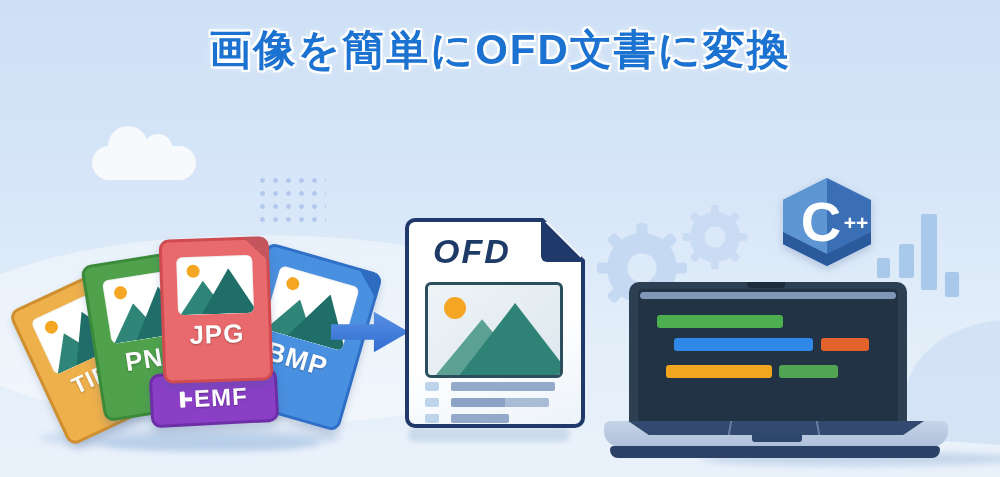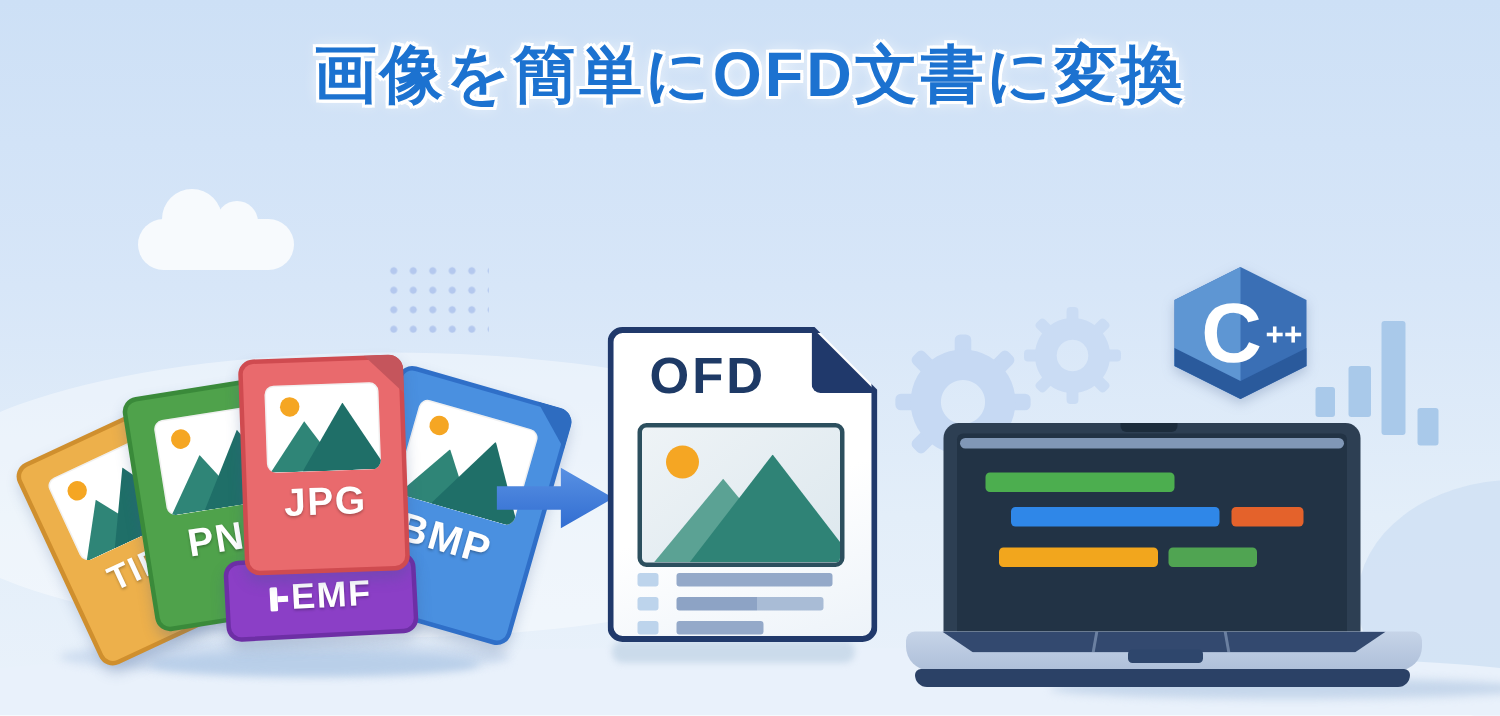--- a/index.html
+++ b/index.html
@@ -63,21 +63,21 @@
   
   .arrow{left:331px;top:309px;width:78px;height:46px;z-index:6;
     background:linear-gradient(180deg,#5b93e4,#2f6bd0);
     clip-path:polygon(0 33%,55% 33%,55% 6%,100% 50%,55% 94%,55% 67%,0 67%);}
   
   .doc{left:405px;top:218px;width:172px;height:202px;z-index:6;background:linear-gradient(160deg,#ffffff 55%,#edf3f9);
     border:4px solid #20396b;border-radius:10px;
     clip-path:polygon(0 0,calc(100% - 42px) 0,100% 42px,100% 100%,0 100%);}
   .doc-fold{position:absolute;top:-4px;right:-4px;width:44px;height:44px;background:#20396b;
     clip-path:polygon(0 0,100% 100%,0 100%);border-radius:0 0 0 6px;}
-  .doc-title{position:absolute;left:24px;top:10px;font-size:34px;font-weight:800;letter-spacing:2px;color:#1e3a66;}
+  .doc-title{position:absolute;left:24px;top:10px;font-size:34px;font-weight:800;letter-spacing:2px;color:#1e3a66;font-style:italic;}
   .doc-img{position:absolute;left:16px;top:60px;width:132px;height:90px;border:3px solid #2c4f5e;border-radius:6px;
     background:linear-gradient(140deg,#eef3f6,#dde8ee);overflow:hidden;}
   .d-sun{left:16px;top:12px;width:22px;height:22px;}
   .d-m1{left:6%;width:70%;height:62%;background:#5ba294;}
   .d-m2{right:-8%;width:84%;height:80%;background:#2f8376;}
   .doc-line{position:absolute;left:16px;display:flex;align-items:center;}
   .doc-line .sq{width:14px;height:9px;background:#bdd4ec;border-radius:2px;margin-right:12px;}
   .doc-line .bar{height:9px;border-radius:2px;background:#94a9c9;}
   .dl1{top:160px;} .dl1 .bar{width:104px;}
   .dl2{top:176px;} .dl2 .bar{width:98px;background:linear-gradient(90deg,#8da3c5 55%,#a9bcd6 55%);}

